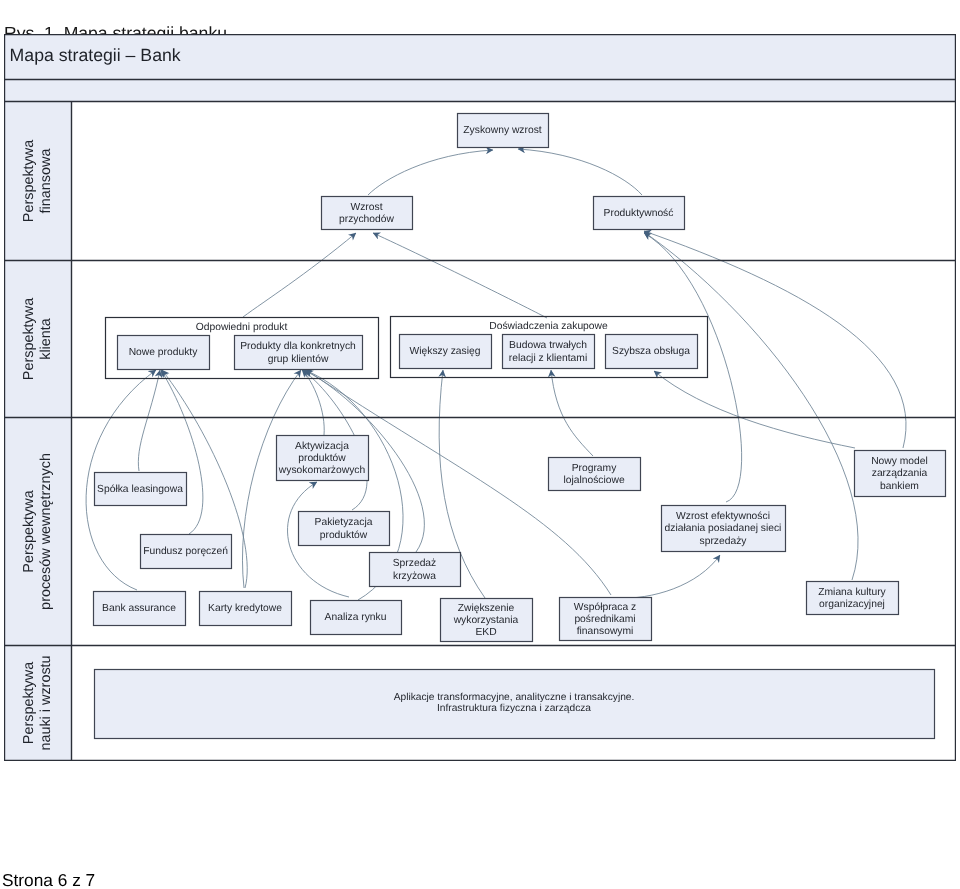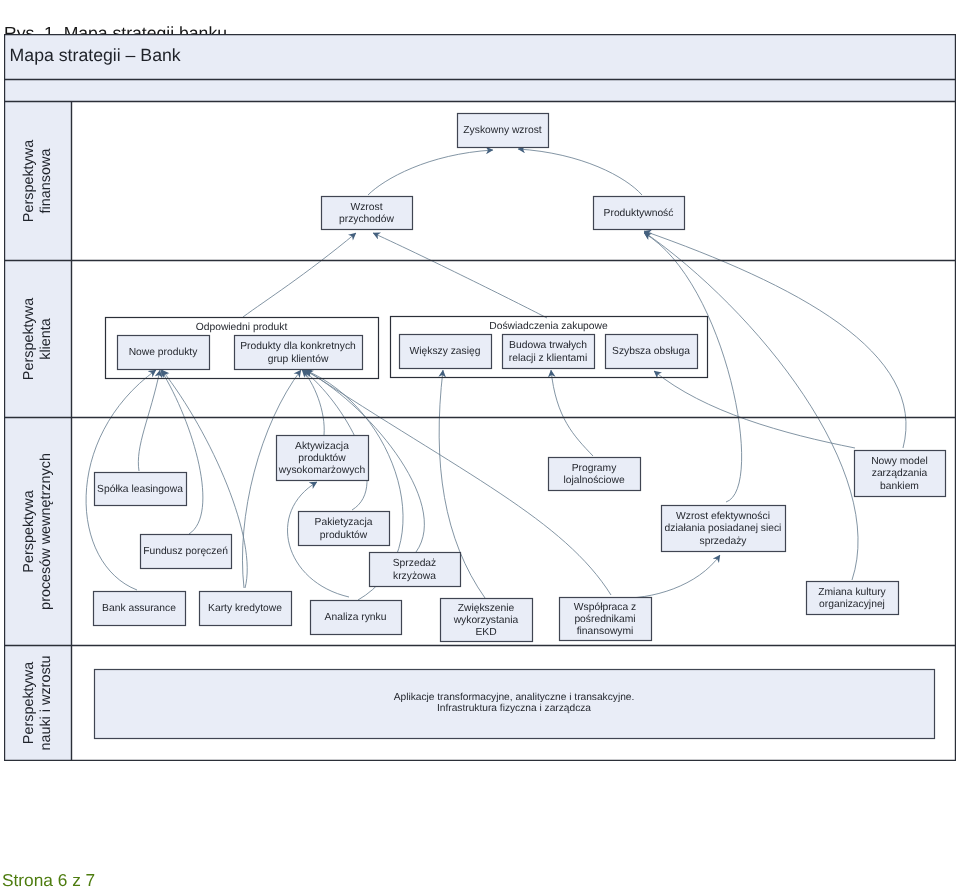--- a/index.html
+++ b/index.html
@@ -1,20 +1,20 @@
 <!DOCTYPE html>
 <html><head>
 <meta charset="utf-8">
 <title>Mapa strategii - Bank</title>
 <style>
   html,body{margin:0;padding:0;background:#ffffff;}
   body{width:960px;height:889px;font-family:"Liberation Sans",sans-serif;color:#1a1a1a;-webkit-font-smoothing:antialiased;text-rendering:geometricPrecision;}
   #page{position:relative;width:960px;height:889px;overflow:hidden;background:#fff;}
   .caption{position:absolute;left:4px;top:-1px;font-size:17.6px;line-height:20px;color:#171717;white-space:nowrap;margin-top:24px;}
-  .footer{position:absolute;left:2px;top:870px;font-size:17.3px;line-height:20px;color:#4d7c0f;white-space:nowrap;}
+  .footer{position:absolute;left:2px;top:870px;font-size:17.3px;line-height:20px;color:#000000;white-space:nowrap;}
   #figure{position:absolute;left:4px;top:34px;width:952px;height:727px;}
   #figure svg{position:absolute;left:0;top:0;shape-rendering:geometricPrecision;}
   #figure svg text{-webkit-font-smoothing:antialiased;}
   svg, text{text-rendering:geometricPrecision;}
 </style>
 </head>
 <body>
 
 <div id="page">
   <div class="caption">Rys. 1. Mapa strategii banku.</div>

